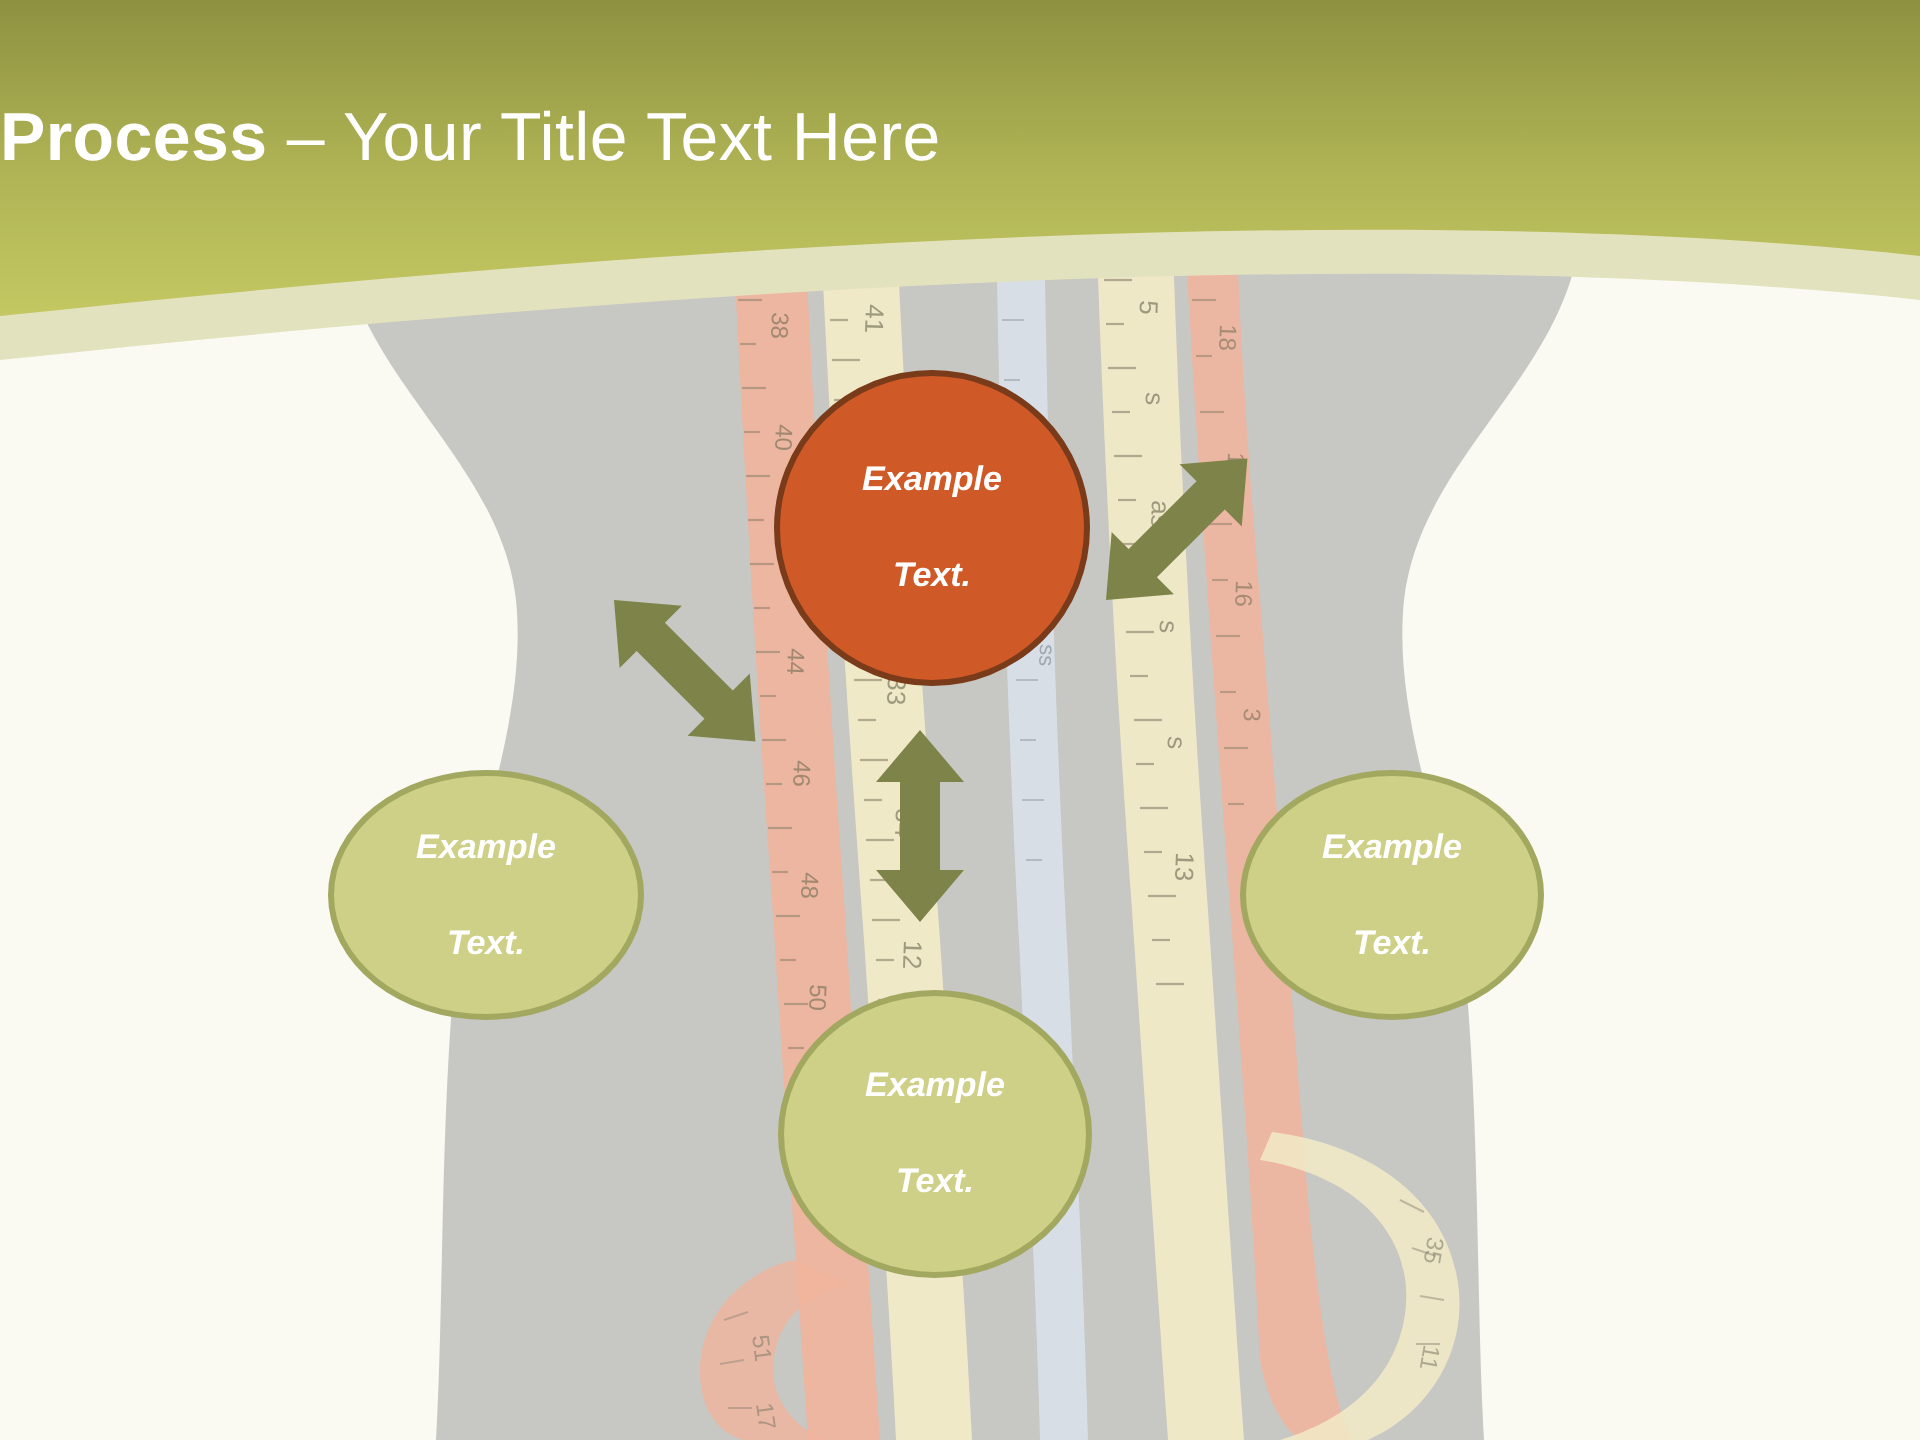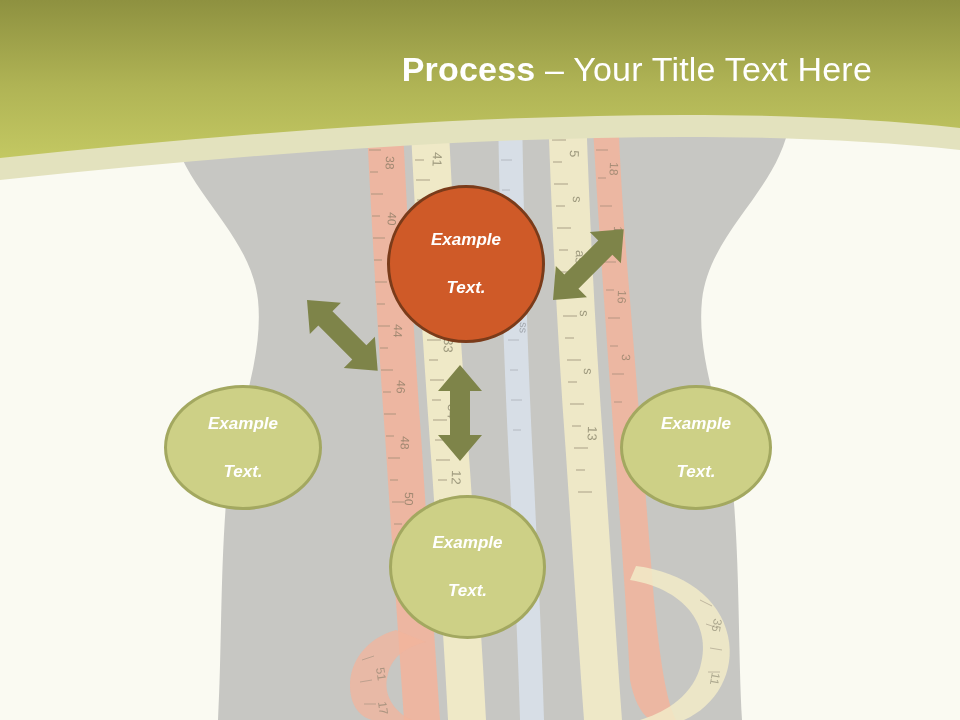--- a/index.html
+++ b/index.html
@@ -31,21 +31,21 @@
     width: 960px; height: 200px;
     z-index: 5;
     pointer-events: none;
   }
 
   .slide-title {
     position: absolute;
     left: 0;
     top: 48px;
     width: 872px;
-    text-align: right;
+    text-align: left;
     z-index: 6;
     font-size: 34px;
     line-height: 42px;
     color: #FFFFFF;
     letter-spacing: 0.2px;
     white-space: nowrap;
   }
   .slide-title .t-strong { font-weight: bold; }
   .slide-title .t-light  { font-weight: normal; }
 

